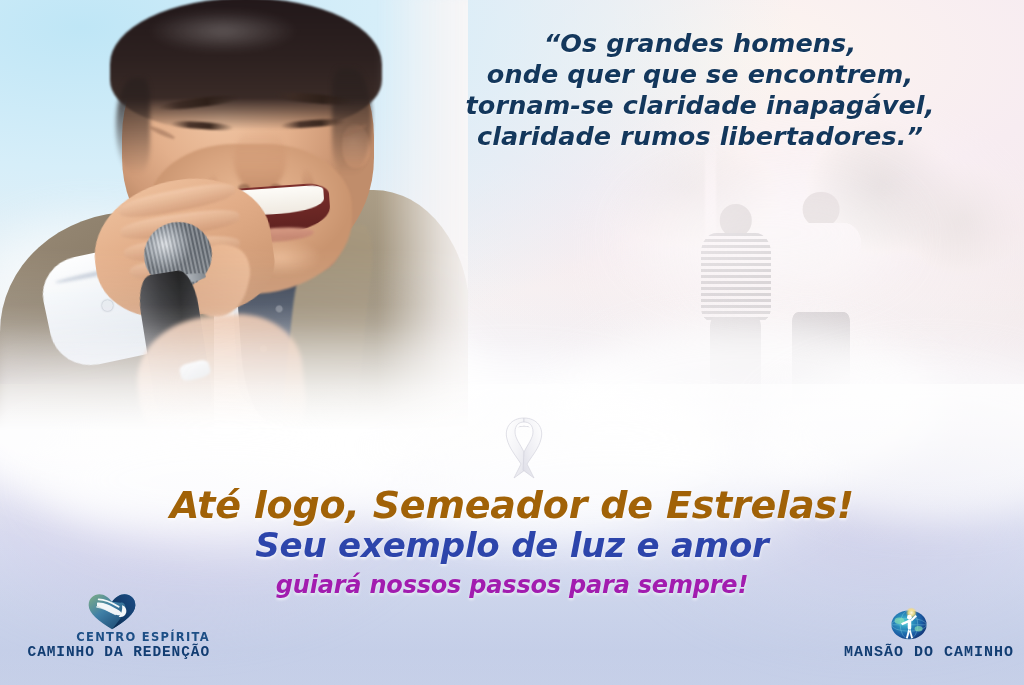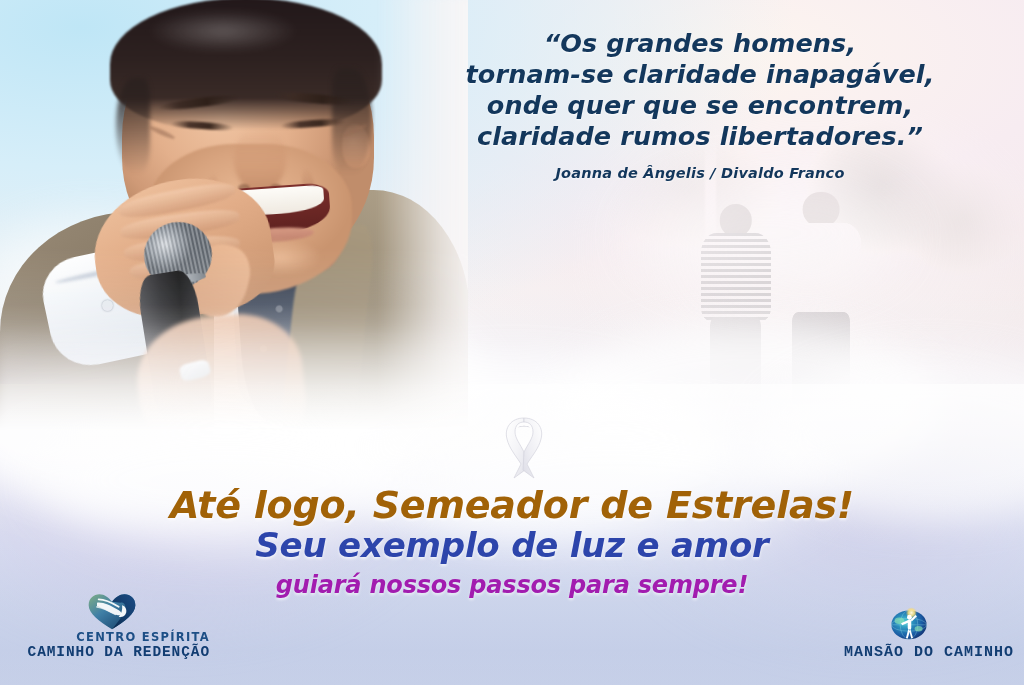--- a/index.html
+++ b/index.html
@@ -430,24 +430,23 @@
     <div class="p-layer p-mic-ring"></div>
     <div class="p-layer p-mic-body"></div>
     <div class="p-layer p-hand2"></div>
     <div class="p-layer p-ring"></div>
     <div class="p-layer p-fade-bottom"></div>
     <div class="p-layer p-fade-right"></div>
   </div>
 
   <div class="quote">
     <div class="quote-line">“Os grandes homens,</div>
+    <div class="quote-line">onde quer que se encontrem,</div>
     <div class="quote-line">tornam-se claridade inapagável,</div>
-    <div class="quote-line">onde quer que se encontrem,</div>
     <div class="quote-line">claridade rumos libertadores.”</div>
-    <div class="quote-credit">Joanna de Ângelis / Divaldo Franco</div>
   </div>
 
   <div class="ribbon">
     <svg viewBox="0 0 80 80" width="80" height="80" aria-hidden="true">
       <defs>
         <linearGradient id="rbA" x1="0" y1="0" x2="1" y2="1">
           <stop offset="0%" stop-color="#ffffff"></stop>
           <stop offset="55%" stop-color="#f4f4f7"></stop>
           <stop offset="100%" stop-color="#e2e2ea"></stop>
         </linearGradient>

